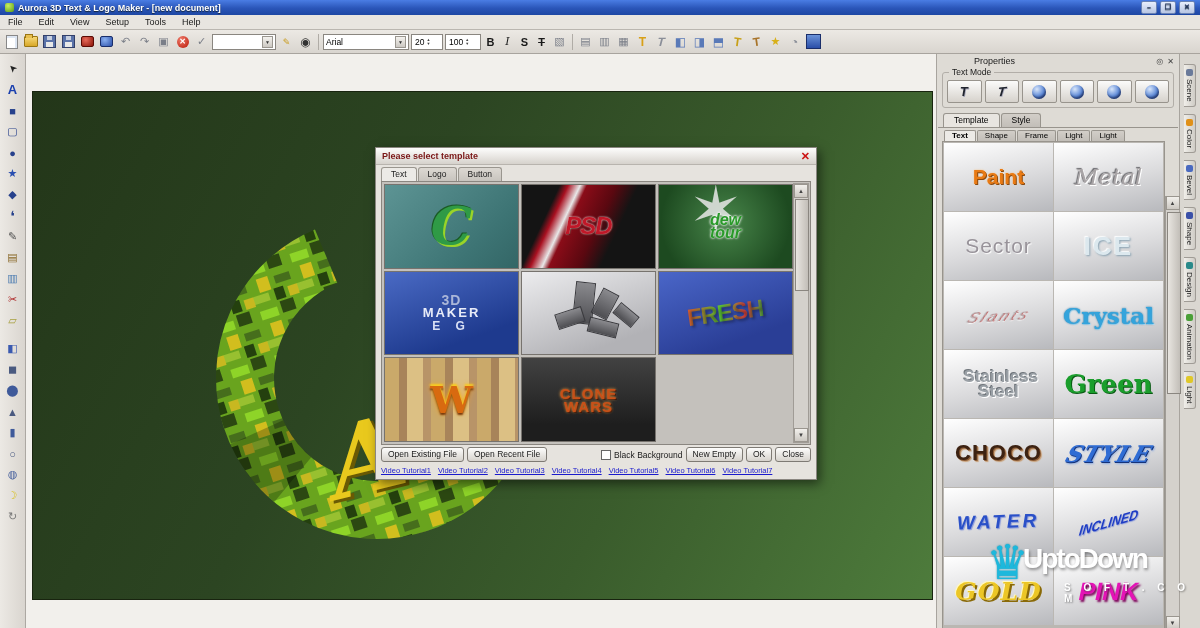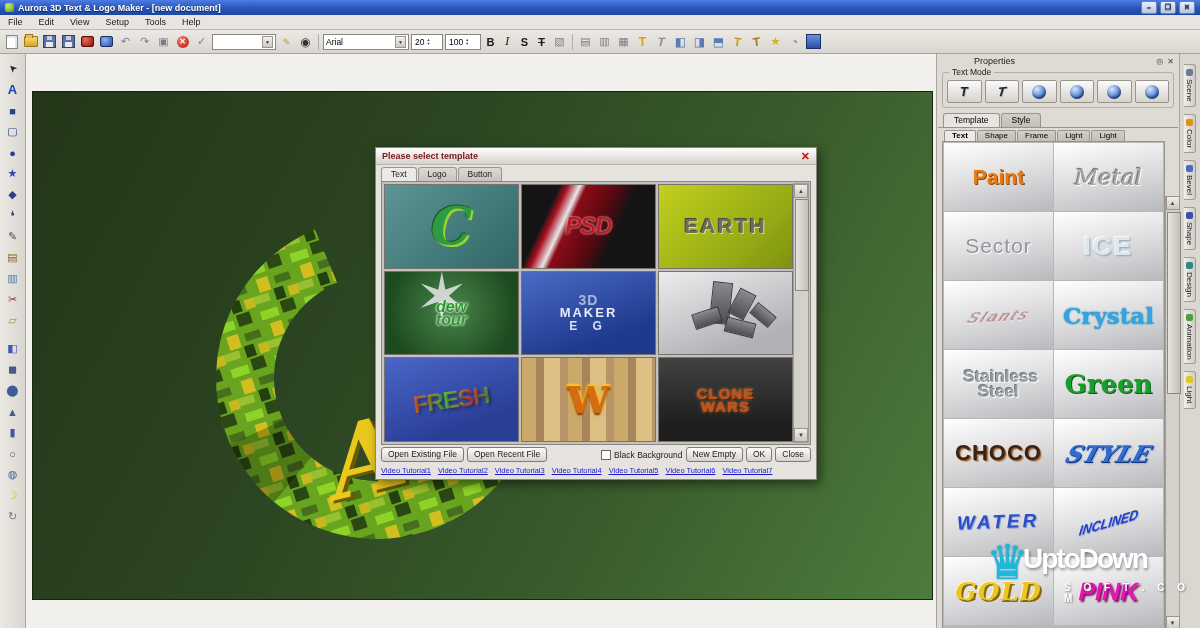--- a/index.html
+++ b/index.html
@@ -461,23 +461,20 @@
     <span class="dlg-tab">Button</span>
   </div>
   <div class="dlg-gridwrap">
     <div class="dlg-grid">
       <div class="thumb th1">
         <span class="bigC">C</span>
       </div>
       <div class="thumb th2">
         <span class="lab">PSD</span>
       </div>
-      <div class="thumb th3">
-        <span class="lab">EARTH</span>
-      </div>
       <div class="thumb th4">
         <span class="star">✶</span>
         <span class="lab">
           <span>dew</span><br>
           <span>tour</span>
         </span>
       </div>
       <div class="thumb th5">
         <span class="lab">
           <span class="l1">3D</span><br>

